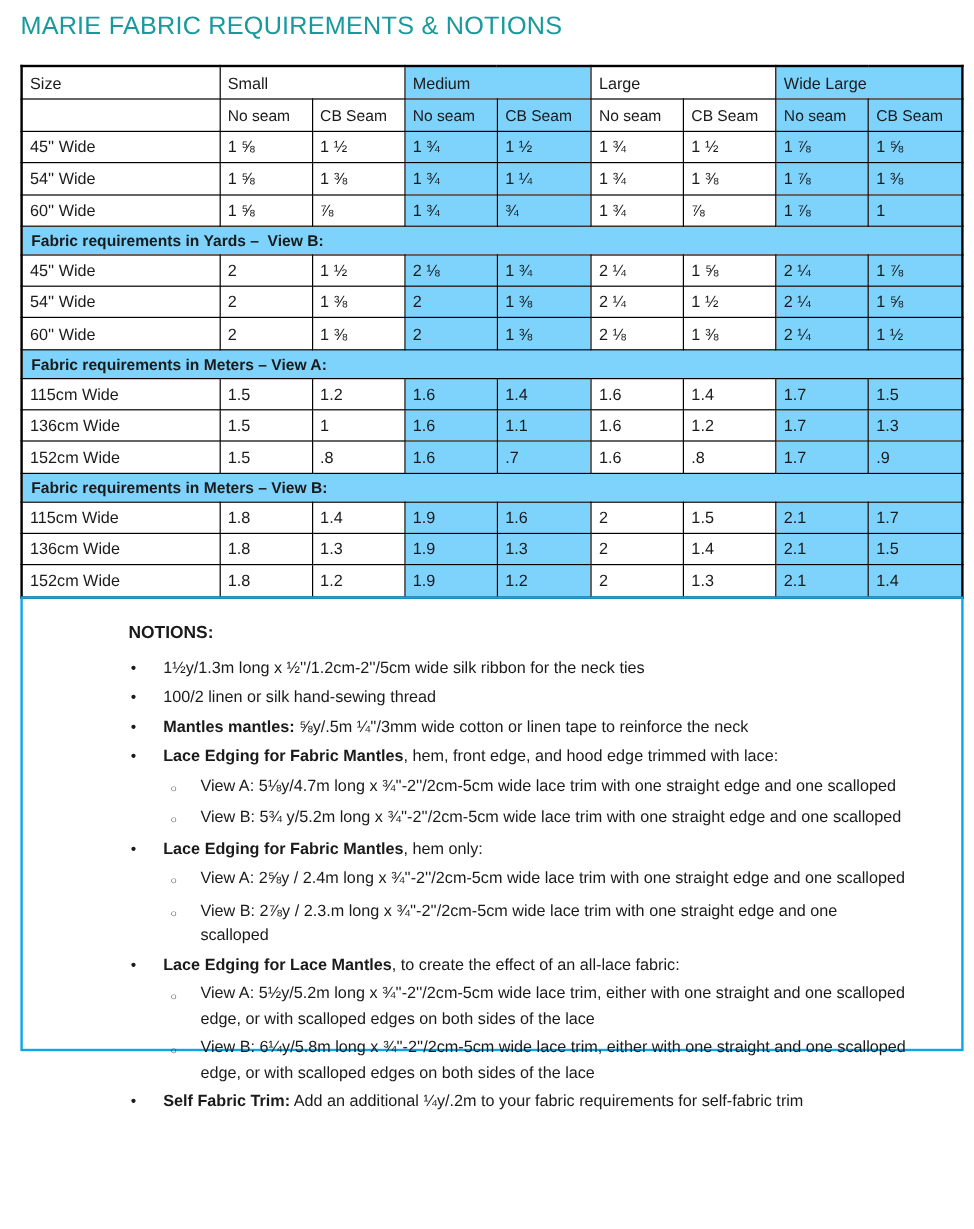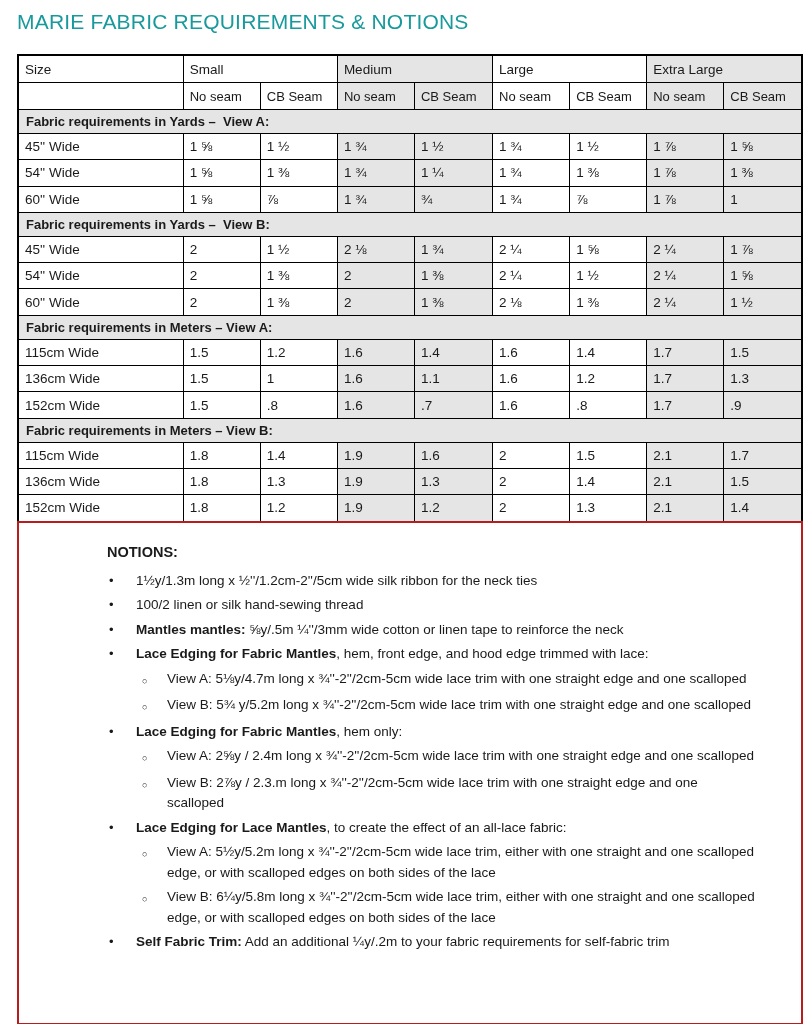--- a/index.html
+++ b/index.html
@@ -40,26 +40,26 @@
   tr.hdr2 th { height: 26px; font-weight: normal; font-size: 13px; }
   tr.section td {
     height: 23px;
     font-weight: bold;
     font-size: 13px;
     padding-left: 7px;
     white-space: pre-wrap;
   }
   tr.data td { height: 25.3px; }
   td.rowlabel { padding-left: 7px; }
-  .shade { background: #e5e5e5; }
+  .shade { background: #7dd3fc; }
 
   .notions-box {
     width: 786px;
-    height: 504px;
-    border: 2px solid #b91c1c;
+    height: 379px;
+    border: 2px solid #0ea5e9;
     margin-top: -2px;
     box-sizing: border-box;
     padding-top: 21px;
   }
   .n-heading {
     font-weight: bold;
     font-size: 14.5px;
     margin: 0 0 11px 88px;
   }
   .n-item {
@@ -99,38 +99,35 @@
           <col style="width:77px">
         <col style="width:77px">
           <col style="width:78px">
       </colgroup>
       <thead>
         <tr class="hdr1">
             <th class="size-h">Size</th>
             <th colspan="2">Small</th>
             <th colspan="2" class="shade">Medium</th>
             <th colspan="2">Large</th>
-            <th colspan="2" class="shade">Extra Large</th>
+            <th colspan="2" class="shade">Wide Large</th>
           </tr>
         <tr class="hdr2">
             <th></th>
             <th>No seam</th>
             <th>CB Seam</th>
             <th class="shade">No seam</th>
             <th class="shade">CB Seam</th>
             <th>No seam</th>
             <th>CB Seam</th>
             <th class="shade">No seam</th>
             <th class="shade">CB Seam</th>
           </tr>
       </thead>
       <tbody id="table-body">
-          <tr class="section">
-            <td colspan="9" class="shade">Fabric requirements in Yards –  View A:</td>
-          </tr>
           <tr class="data">
             <td class="rowlabel">45'' Wide</td>
             <td>1 ⅝</td>
             <td>1 ½</td>
             <td class="shade">1 ¾</td>
             <td class="shade">1 ½</td>
             <td>1 ¾</td>
             <td>1 ½</td>
             <td class="shade">1 ⅞</td>
             <td class="shade">1 ⅝</td>

